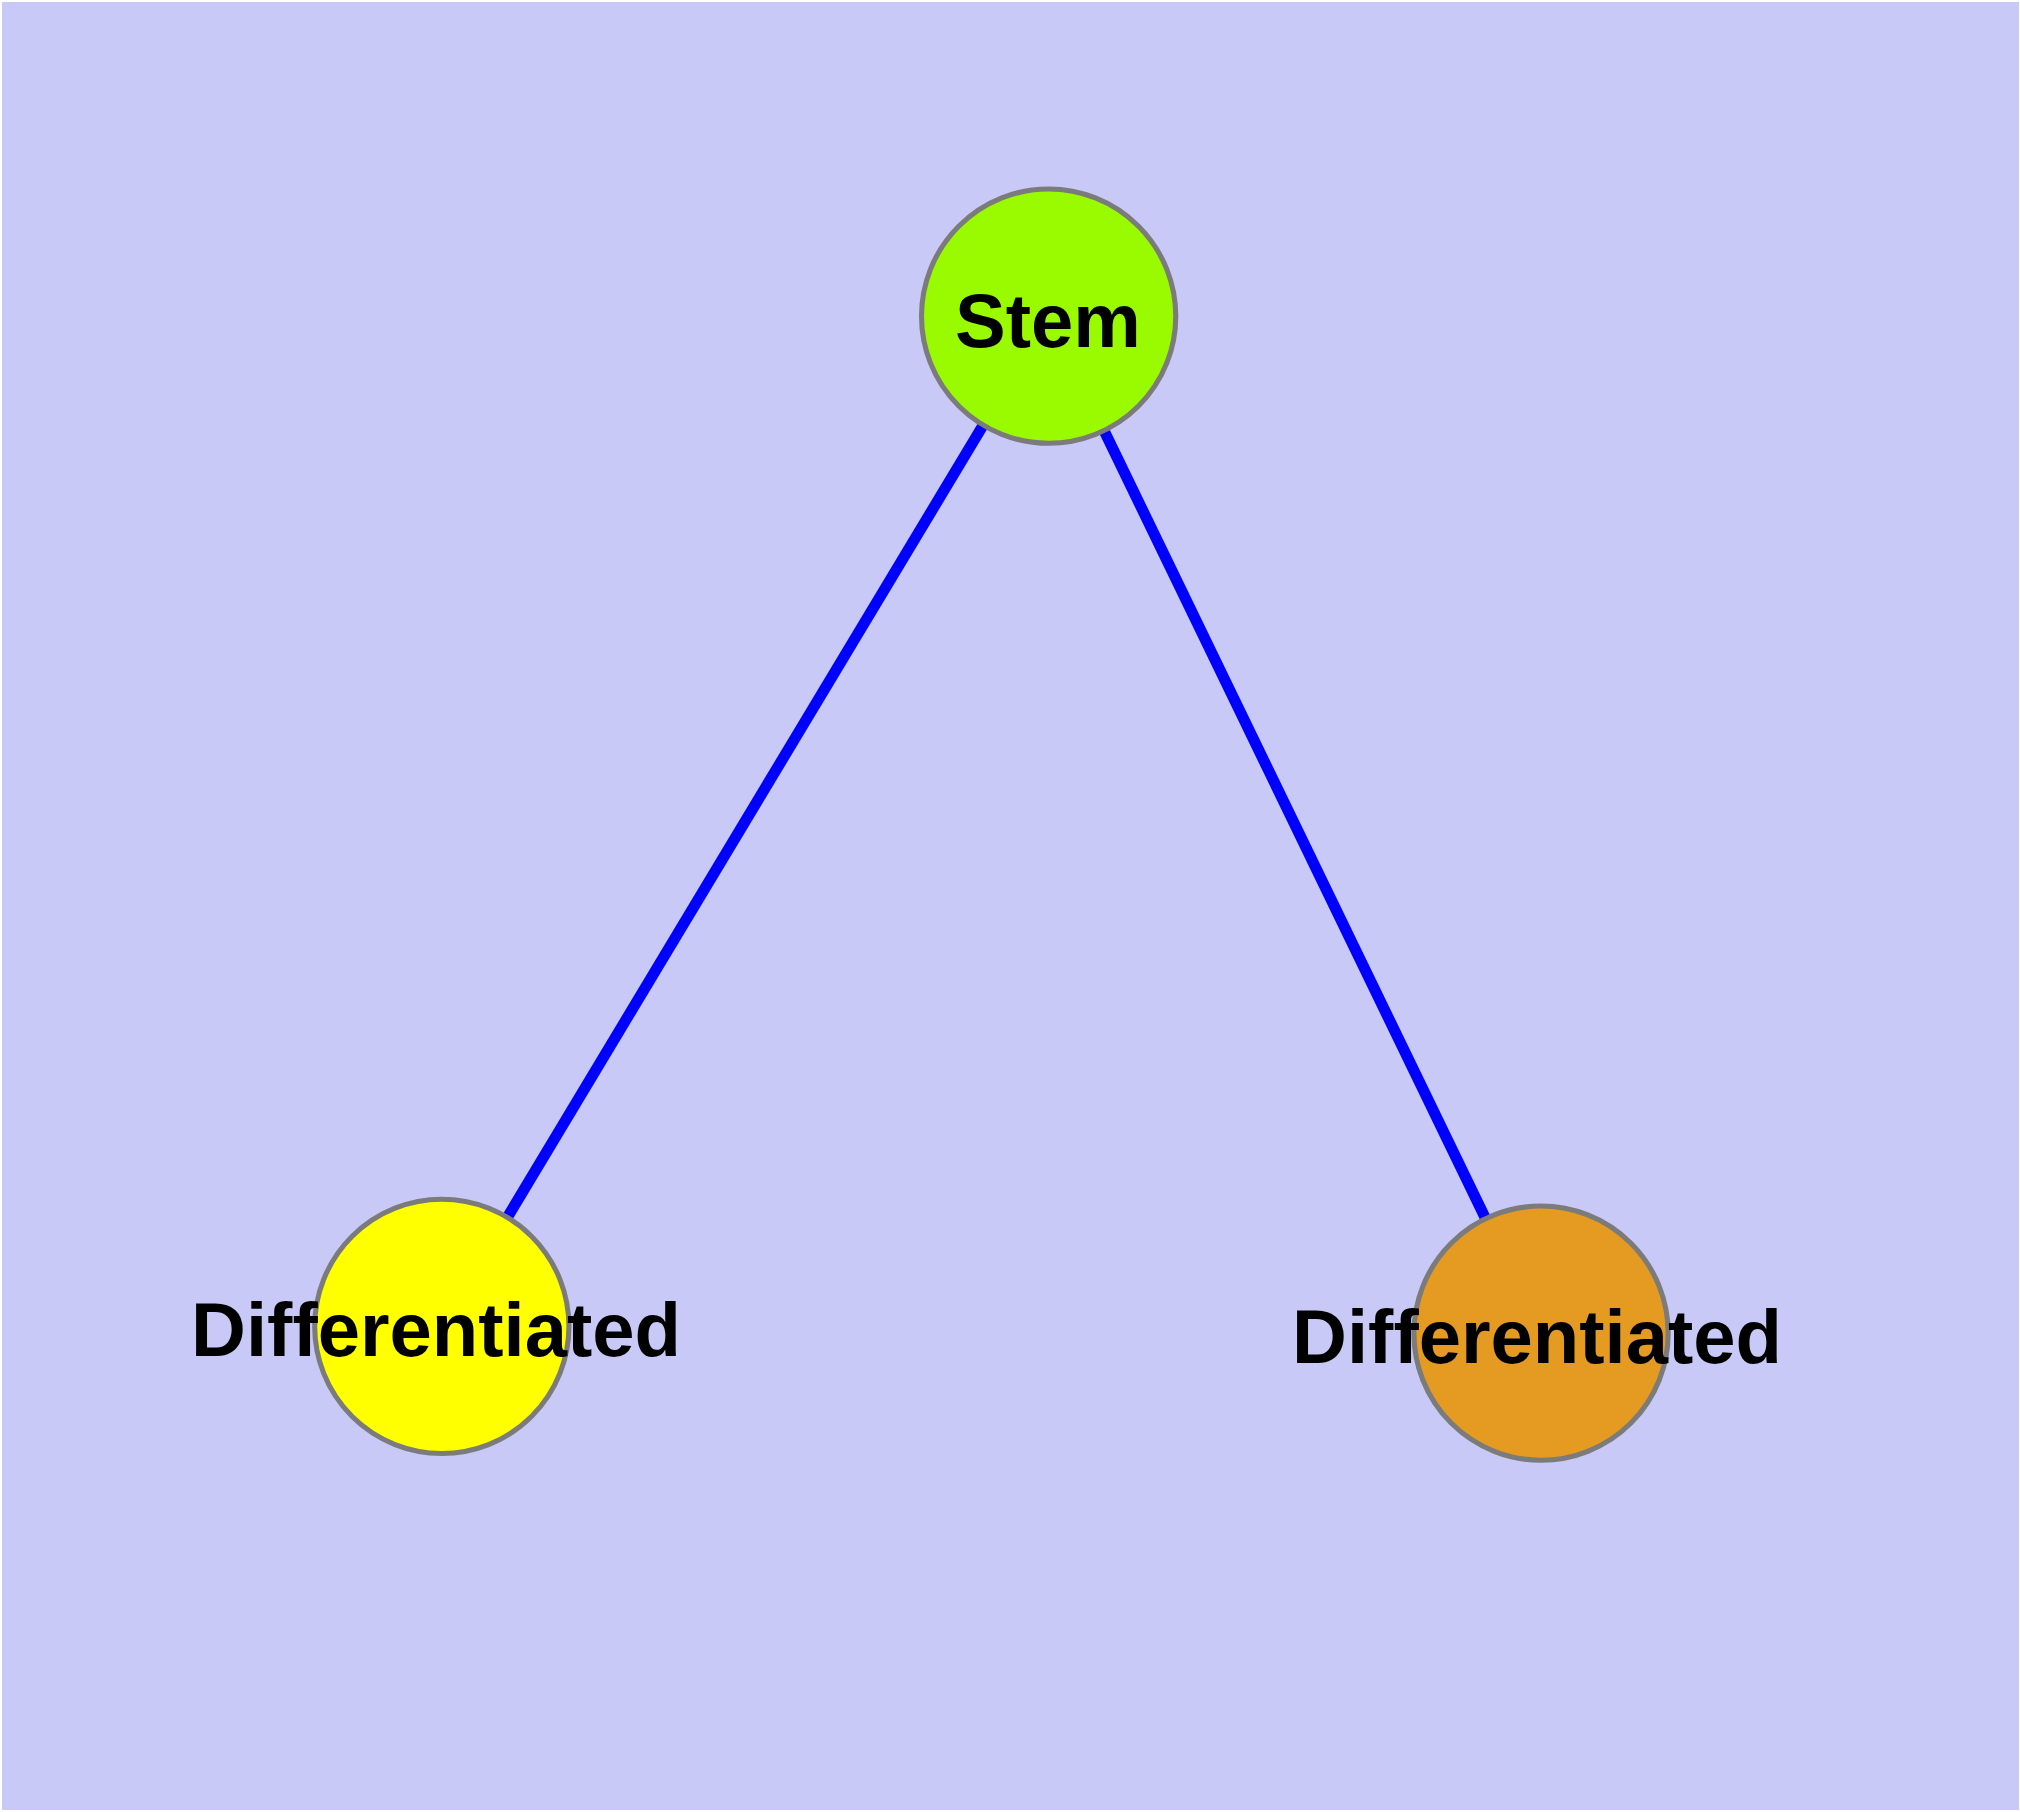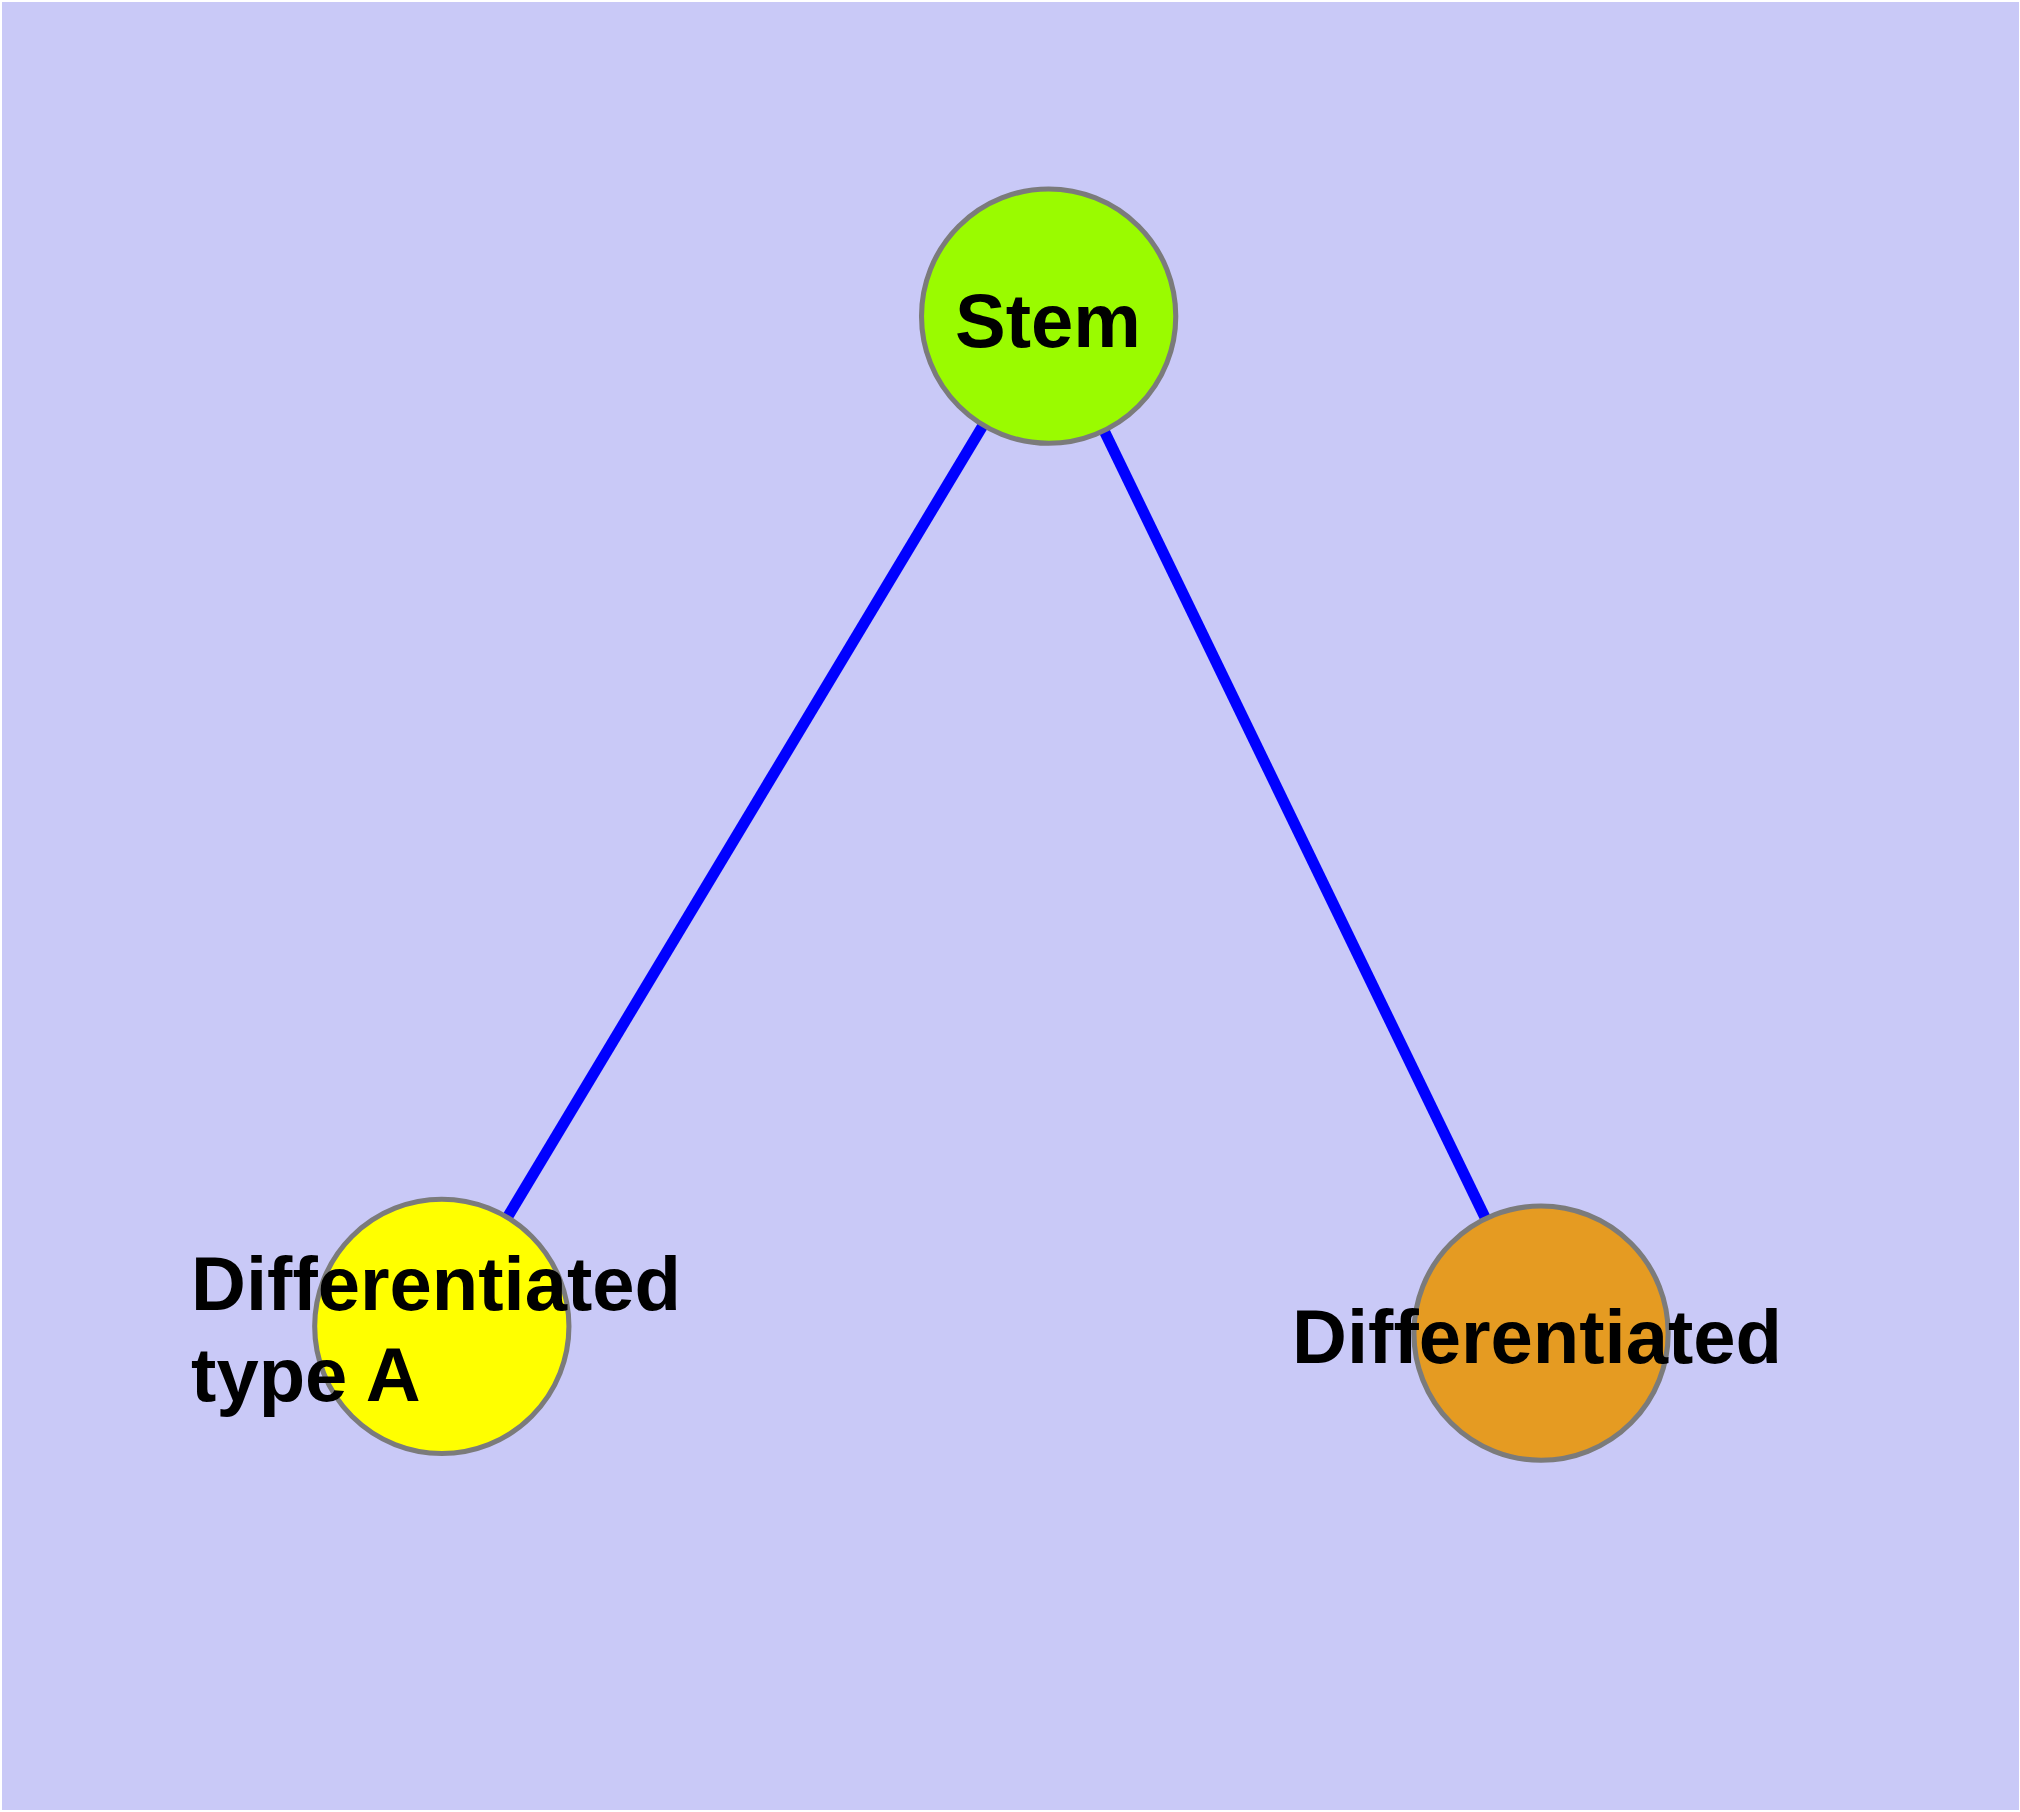--- a/index.html
+++ b/index.html
@@ -25,21 +25,21 @@
     height: 1812px;
     display: block;
   }
   .node-label {
     position: absolute;
     transform: translate(-50%, -50%);
     font-weight: bold;
     font-size: 76px;
     line-height: 91px;
     color: #000000;
-    text-align: left;
+    text-align: right;
     white-space: nowrap;
     letter-spacing: 0;
   }
   .frame {
     position: absolute;
     left: 0; top: 0; right: 0; bottom: 0;
     border: 2.5px solid #FFFFFF;
     pointer-events: none;
     z-index: 10;
   }
@@ -61,21 +61,20 @@
 
     <circle cx="1818" cy="1573" r="150" stroke-width="6" fill="#E59B22" stroke="#7B7B7B"></circle>
   </svg>
 
   <div class="node-label" style="left: 1048px; top: 320px; color: rgb(0, 0, 0);">
     <div>Stem</div>
   </div>
 
   <div class="node-label" style="left: 436px; top: 1329px; color: rgb(0, 0, 0);">
     <div>Differentiated</div>
-    <div>type A</div>
   </div>
 
   <div class="node-label" style="left: 1537px; top: 1336px; color: rgb(0, 0, 0);">
     <div>Differentiated</div>
   </div>
 
   <div class="frame" style="border-color: rgb(255, 255, 255);"></div>
 </div>
 
 

